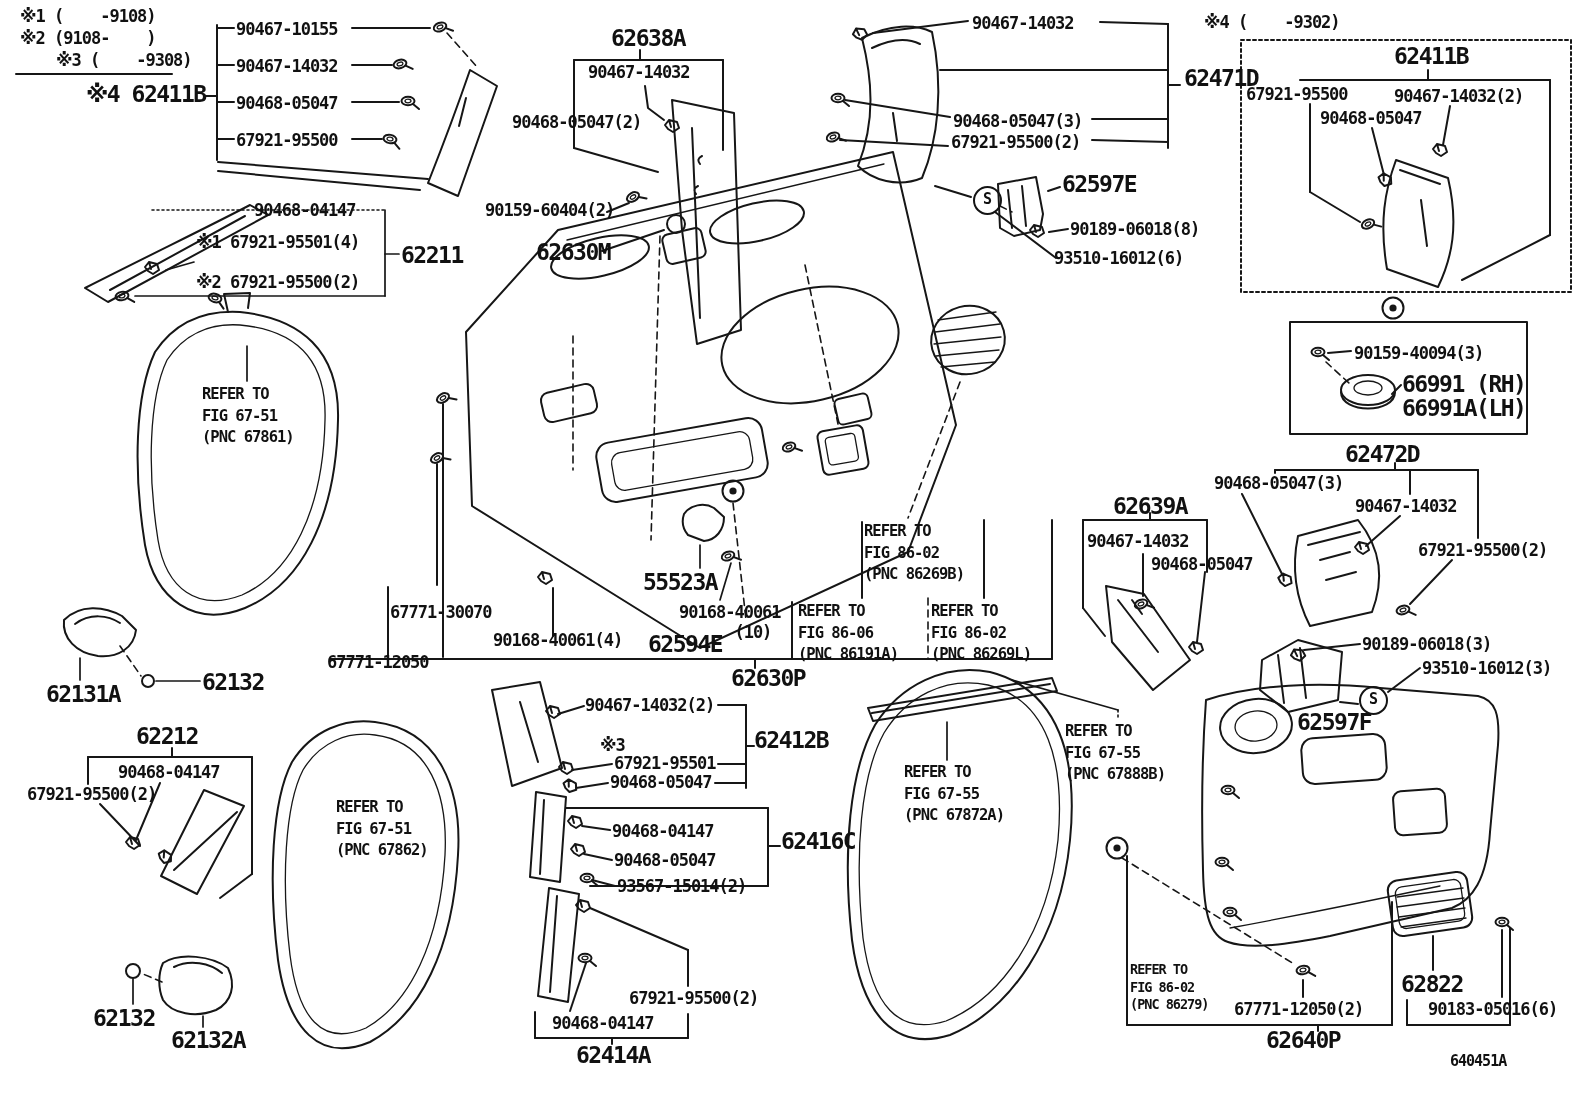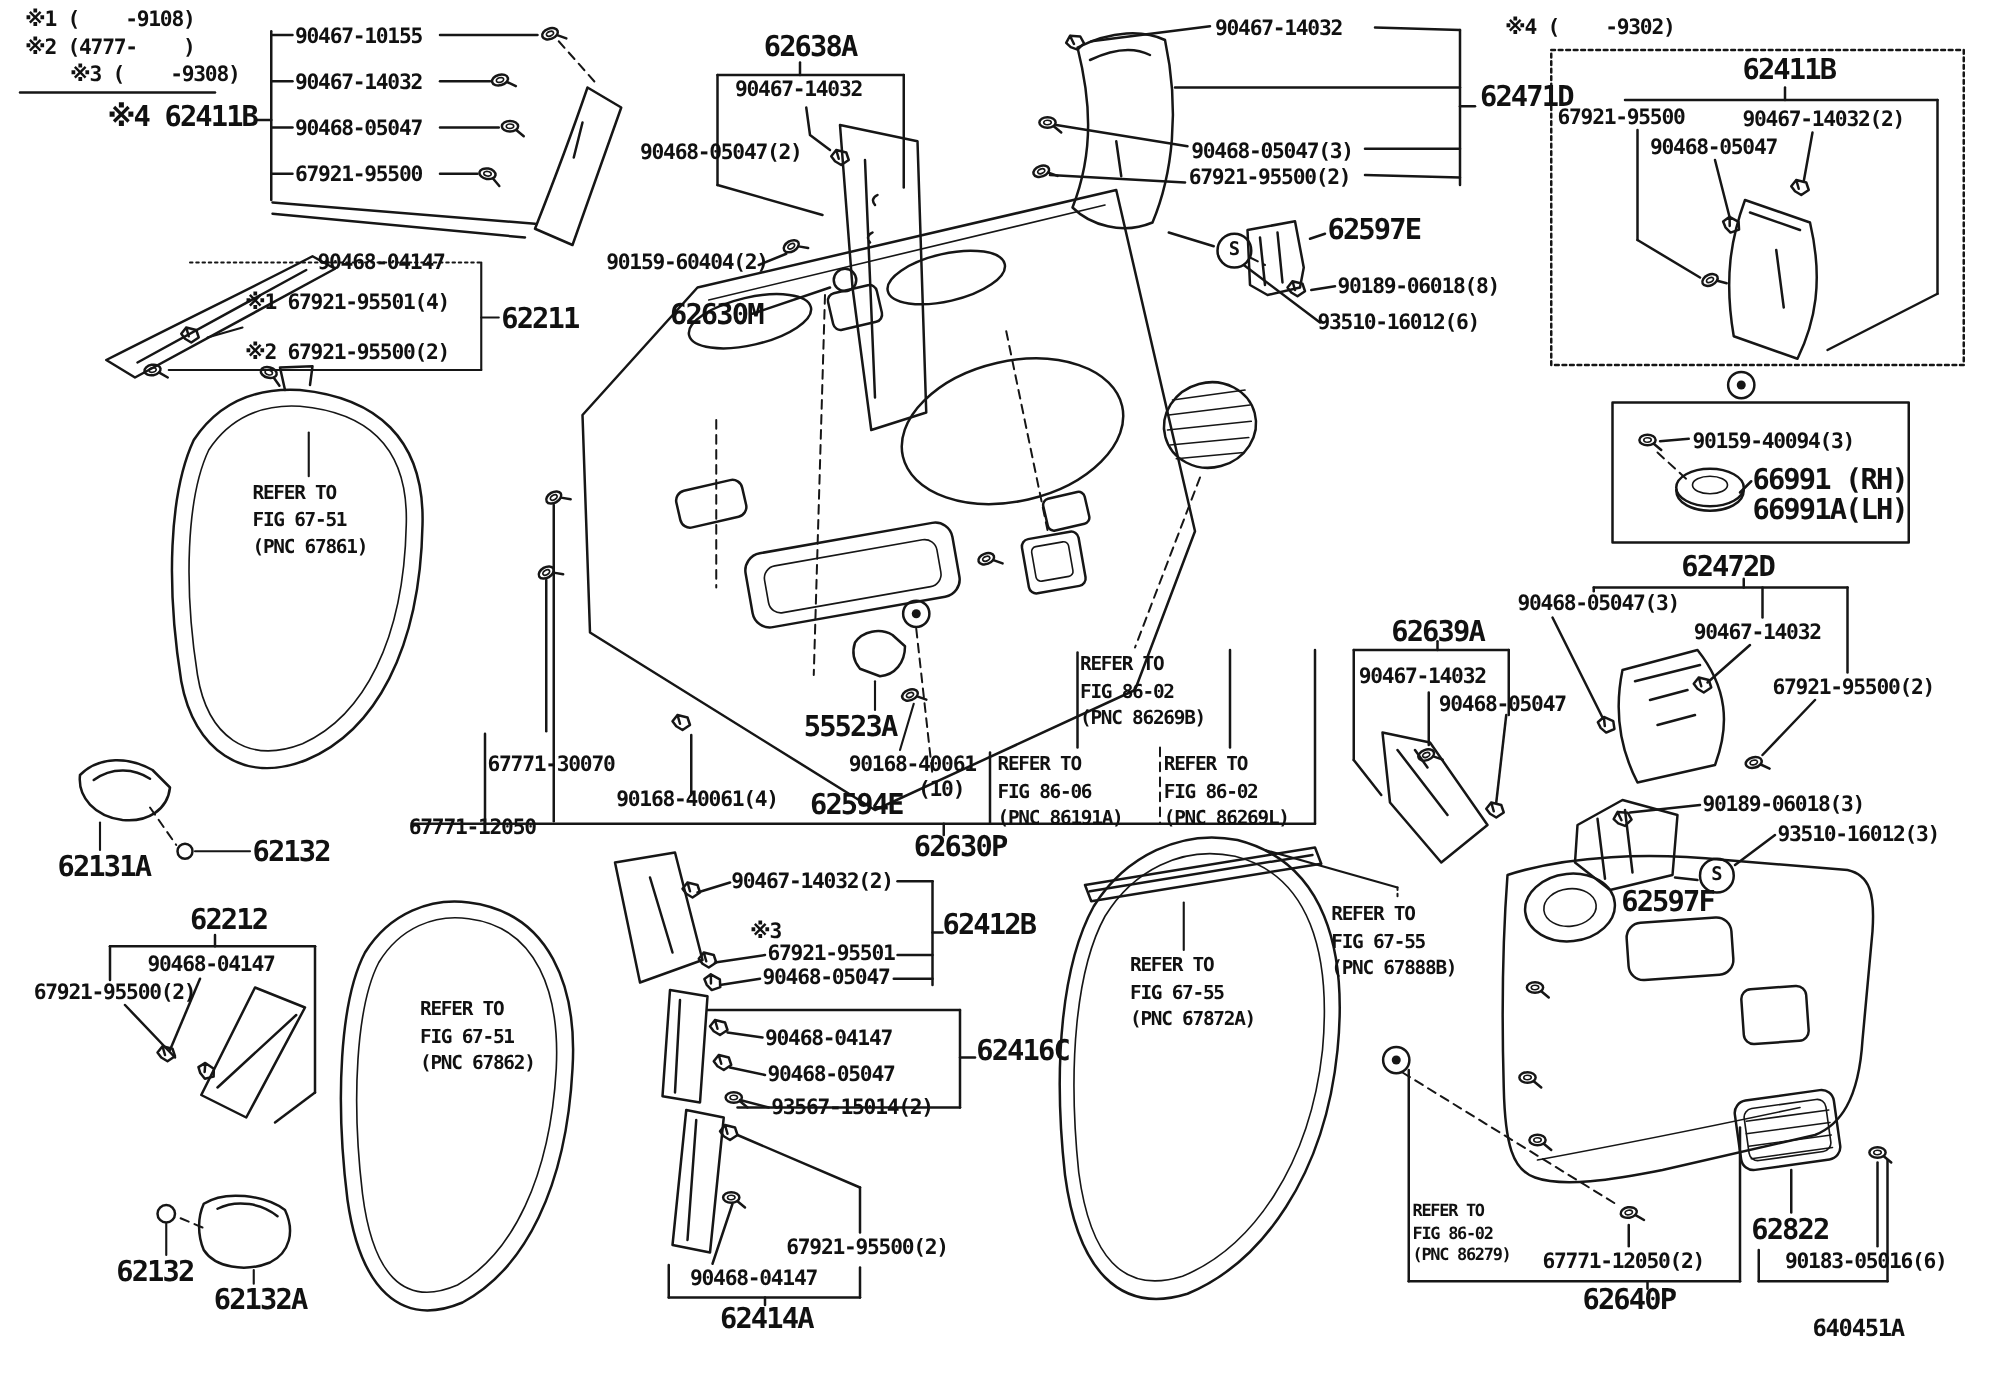--- a/index.html
+++ b/index.html
@@ -11,21 +11,21 @@
   svg .ld{stroke-width:1.7;}
   svg .thin{stroke-width:1.3;}
   svg .dash{stroke-dasharray:7 5;stroke-width:1.6;}
   svg .dot2{stroke-dasharray:3 3;}
   svg .dotl{stroke-dasharray:2 3;stroke-width:1.6;}
   .lbl{position:absolute;font-weight:700;font-size:17px;line-height:1.2;letter-spacing:-1px;
        white-space:pre;color:#111;}
   .lbl.big{font-size:23px;letter-spacing:-1.5px;line-height:1.05;}
   .lbl.note{font-size:15.5px;line-height:1.4;}
   .lbl.note.sm{font-size:13.5px;line-height:1.3;}
-  .lbl.code{font-size:19px;}
+  .lbl.code{font-size:15px;}
   .lbl.scircle{width:25px;height:25px;border:2px solid #141414;border-radius:50%;
        text-align:center;font-size:15px;line-height:23px;letter-spacing:0;}
 </style>
 </head>
 <body>
 
 <div id="canvas">
 
 <svg id="art" width="1592" height="1099" viewBox="0 0 1592 1099">
   <defs>
@@ -361,21 +361,21 @@
     <line x1="1407" y1="1000" x2="1407" y2="1025"></line>
     <line x1="1407" y1="1025" x2="1510" y2="1025"></line>
     <line x1="1510" y1="1025" x2="1510" y2="928"></line>
     <line x1="1502" y1="930" x2="1502" y2="997"></line>
   </g>
   <path class="dash" d="M1122,858 L1294,964"></path>
 </svg>
 
 <div id="labels">
       <div class="lbl" style="left: 20px; top: 6px;">※1 (    -9108)</div>
-      <div class="lbl" style="left: 20px; top: 28px;">※2 (4777-    )</div>
+      <div class="lbl" style="left: 20px; top: 28px;">※2 (9108-    )</div>
       <div class="lbl" style="left: 20px; top: 50px; margin-left: 36px;">※3 (    -9308)</div>
       <div class="lbl big" style="left: 86px; top: 82px;">※4 62411B</div>
       <div class="lbl" style="left: 236px; top: 19px;">90467-10155</div>
       <div class="lbl" style="left: 236px; top: 56px;">90467-14032</div>
       <div class="lbl" style="left: 236px; top: 93px;">90468-05047</div>
       <div class="lbl" style="left: 236px; top: 130px;">67921-95500</div>
       <div class="lbl big" style="left: 611px; top: 26px;">62638A</div>
       <div class="lbl" style="left: 588px; top: 62px;">90467-14032</div>
       <div class="lbl" style="left: 512px; top: 112px;">90468-05047(2)</div>
       <div class="lbl" style="left: 972px; top: 13px;">90467-14032</div>
@@ -433,21 +433,21 @@
       <div class="lbl" style="left: 600px; top: 735px;">※3</div>
       <div class="lbl" style="left: 614px; top: 753px;">67921-95501</div>
       <div class="lbl" style="left: 610px; top: 772px;">90468-05047</div>
       <div class="lbl big" style="left: 754px; top: 728px;">62412B</div>
       <div class="lbl" style="left: 612px; top: 821px;">90468-04147</div>
       <div class="lbl" style="left: 614px; top: 850px;">90468-05047</div>
       <div class="lbl" style="left: 617px; top: 876px;">93567-15014(2)</div>
       <div class="lbl big" style="left: 781px; top: 829px;">62416C</div>
       <div class="lbl big" style="left: 46px; top: 682px;">62131A</div>
       <div class="lbl big" style="left: 202px; top: 670px;">62132</div>
-      <div class="lbl big" style="left: 152px; top: 724px;">62212</div>
+      <div class="lbl big" style="left: 136px; top: 724px;">62212</div>
       <div class="lbl" style="left: 118px; top: 762px;">90468-04147</div>
       <div class="lbl" style="left: 27px; top: 784px;">67921-95500(2)</div>
       <div class="lbl note" style="left: 336px; top: 797px;">REFER TO
 FIG 67-51
 (PNC 67862)</div>
       <div class="lbl big" style="left: 93px; top: 1006px;">62132</div>
       <div class="lbl big" style="left: 171px; top: 1028px;">62132A</div>
       <div class="lbl" style="left: 629px; top: 988px;">67921-95500(2)</div>
       <div class="lbl" style="left: 552px; top: 1013px;">90468-04147</div>
       <div class="lbl big" style="left: 576px; top: 1043px;">62414A</div>

